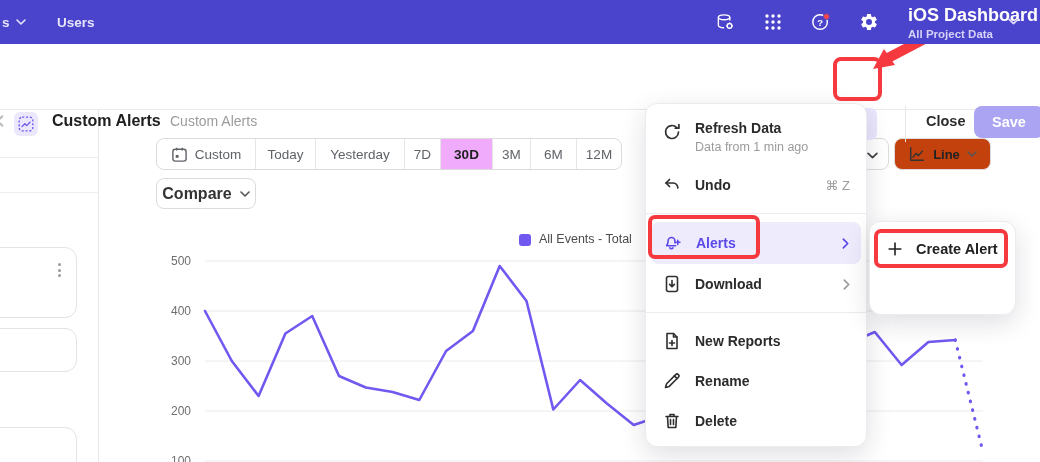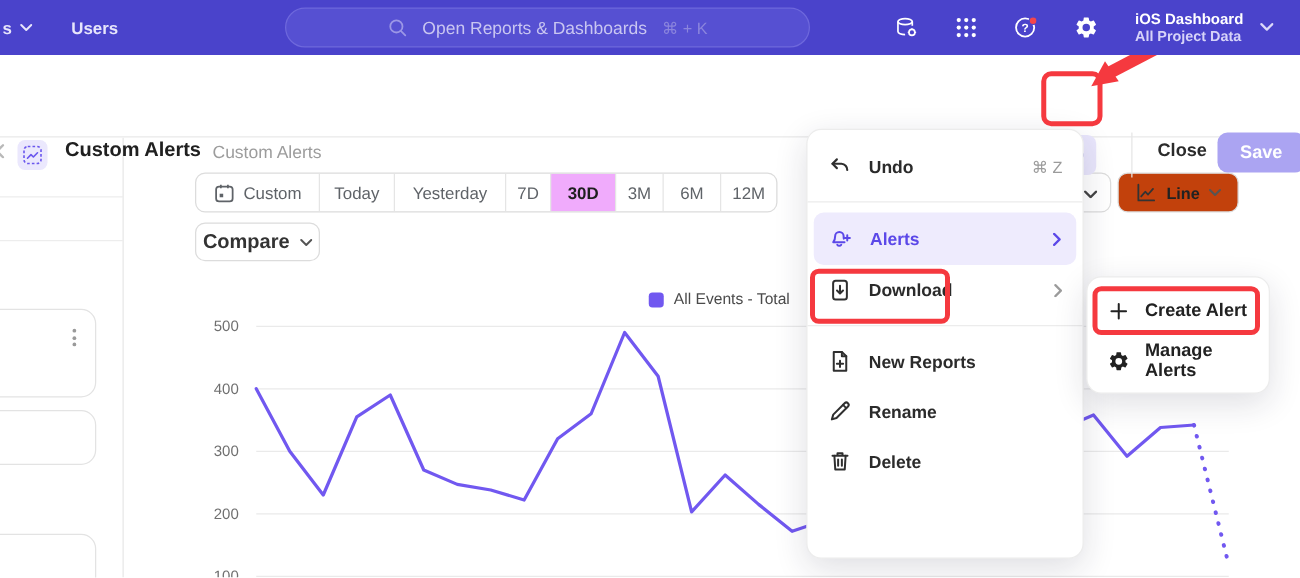--- a/index.html
+++ b/index.html
@@ -15,21 +15,21 @@
   .tb-users { left:57px; }
   .tb-events { left:122px; }
   .tb-search { position:absolute; left:228px; top:6px; width:420px; height:32px; border-radius:16px;
                background:#5650d2; border:1px solid #6e68dc; display:flex; align-items:center;
                justify-content:center; gap:12px; color:#c9c6f1; font-size:14px; cursor:pointer; }
   .tb-search .shortcut { color:#8b85dd; font-size:13px; }
   .tb-icons { position:absolute; left:715px; top:0; height:44px; display:flex; align-items:center; gap:28px; }
   .tb-icons .ic { width:20px; height:20px; position:relative; cursor:pointer; color:#fff; }
   .tb-project { position:absolute; left:908px; top:0; height:44px; display:flex; flex-direction:column;
                 justify-content:center; cursor:pointer; }
-  .tb-project .pname { color:#fff; font-size:12px; font-weight:700; }
+  .tb-project .pname { color:#fff; font-size:18px; font-weight:700; }
   .tb-project .pscope { color:#d6d3f8; font-size:11.5px; font-weight:600; margin-top:2px; }
   .tb-proj-chev { position:absolute; left:1008px; top:18px; color:#dcd9f9; cursor:pointer; }
 
   
   .header { position:absolute; left:0; top:44px; width:1040px; height:66px; background:#fff;
             border-bottom:1px solid #e9e9e9; z-index:2; }
   .edge-chev { position:absolute; left:-4px; top:71px; color:#b9b9b9; }
   .report-icon-box { position:absolute; left:14px; top:68px; width:24px; height:24px; background:#ebe8fd;
                      border-radius:6px; display:flex; align-items:center; justify-content:center; }
   .page-title { position:absolute; left:52px; top:44px; height:66px; display:flex; align-items:center;
@@ -135,28 +135,20 @@
   <div class="tb-item tb-frag">
     <span>s</span>
     <svg width="10" height="6">
         <use href="#i-chev"></use>
       </svg>
   </div>
   <div class="tb-item tb-users">
     <span>Users</span>
   </div>
 
-  <div class="tb-search">
-    <svg width="16" height="16" viewBox="0 0 18 18" style="color:#9c97e6">
-      <circle cx="8" cy="8" r="5.5" fill="none" stroke="currentColor" stroke-width="1.6"></circle>
-      <path d="M12.2 12.2L16 16" stroke="currentColor" stroke-width="1.6" stroke-linecap="round"></path>
-    </svg>
-    <span>Open Reports &amp; Dashboards</span>
-    <span class="shortcut">⌘ + K</span>
-  </div>
 
   <div class="tb-icons">
     <span class="ic">
       <svg viewBox="0 0 22 22" width="20" height="20" fill="none" stroke="#fff" stroke-width="1.5">
         <ellipse cx="10" cy="5.8" rx="6.3" ry="2.7"></ellipse>
         <path d="M3.7 5.8v8.8c0 1.5 2.8 2.7 6.3 2.7M16.3 5.8v3.6"></path>
         <circle cx="16" cy="15.3" r="2.6"></circle>
         <path d="M16 11.6v1.1M16 17.3v1.1M12.3 15.3h1.1M18.6 15.3h1.1" stroke-width="1.2"></path>
       </svg>
     </span>
@@ -312,20 +304,30 @@
 </div>
 
 <div class="compare-btn">
   <span>Compare</span>
   <svg width="10" height="6" viewBox="0 0 10 6" style="color:#555">
       <use href="#i-chev"></use>
     </svg>
 </div>
 
 <div class="menu">
+  <div class="m-row m-refresh">
+    <svg class="mi" viewBox="0 0 20 20" fill="none" stroke="currentColor" stroke-width="1.7" stroke-linecap="round" stroke-linejoin="round">
+      <path d="M16.5 10a6.5 6.5 0 11-1.8-4.5"></path>
+      <path d="M16.9 2.6v3.6h-3.6"></path>
+    </svg>
+    <span style="display:flex;flex-direction:column">
+      <span>Refresh Data</span>
+      <span class="m-sub">Data from 1 min ago</span>
+    </span>
+  </div>
 
   <div class="m-row">
     <svg class="mi" viewBox="0 0 20 20" fill="none" stroke="currentColor" stroke-width="1.7" stroke-linecap="round" stroke-linejoin="round">
       <path d="M7.5 4.5L4 8l3.5 3.5"></path>
       <path d="M4 8h7.2a4.8 4.8 0 014.6 5"></path>
     </svg>
     <span>Undo</span>
     <span class="m-shortcut">⌘ Z</span>
   </div>
 
@@ -381,26 +383,20 @@
     <span>Delete</span>
   </div>
 </div>
 
 <div class="submenu">
   <div class="sm-row">
     <svg class="mi" viewBox="0 0 20 20" fill="none" stroke="currentColor" stroke-width="1.8" stroke-linecap="round">
       <path d="M10 3.5v13M3.5 10h13"></path>
     </svg>
     <span>Create Alert</span>
-  </div>
-  <div class="sm-row">
-    <svg class="mi" viewBox="0 0 24 24" style="color:#222">
-        <use href="#i-gear"></use>
-      </svg>
-    <span>Manage Alerts</span>
   </div>
 </div>
 
 <div class="rb rb-dots"></div>
 <div class="rb rb-alerts"></div>
 <div class="rb rb-create"></div>
 <svg class="arrow-svg" width="62" height="30" viewBox="0 0 62 30">
   <line x1="20" y1="14" x2="64" y2="-9" stroke="#f5393f" stroke-width="10"></line>
   <polygon points="5,25 16,5 27,21" fill="#f5393f"></polygon>
 </svg>

